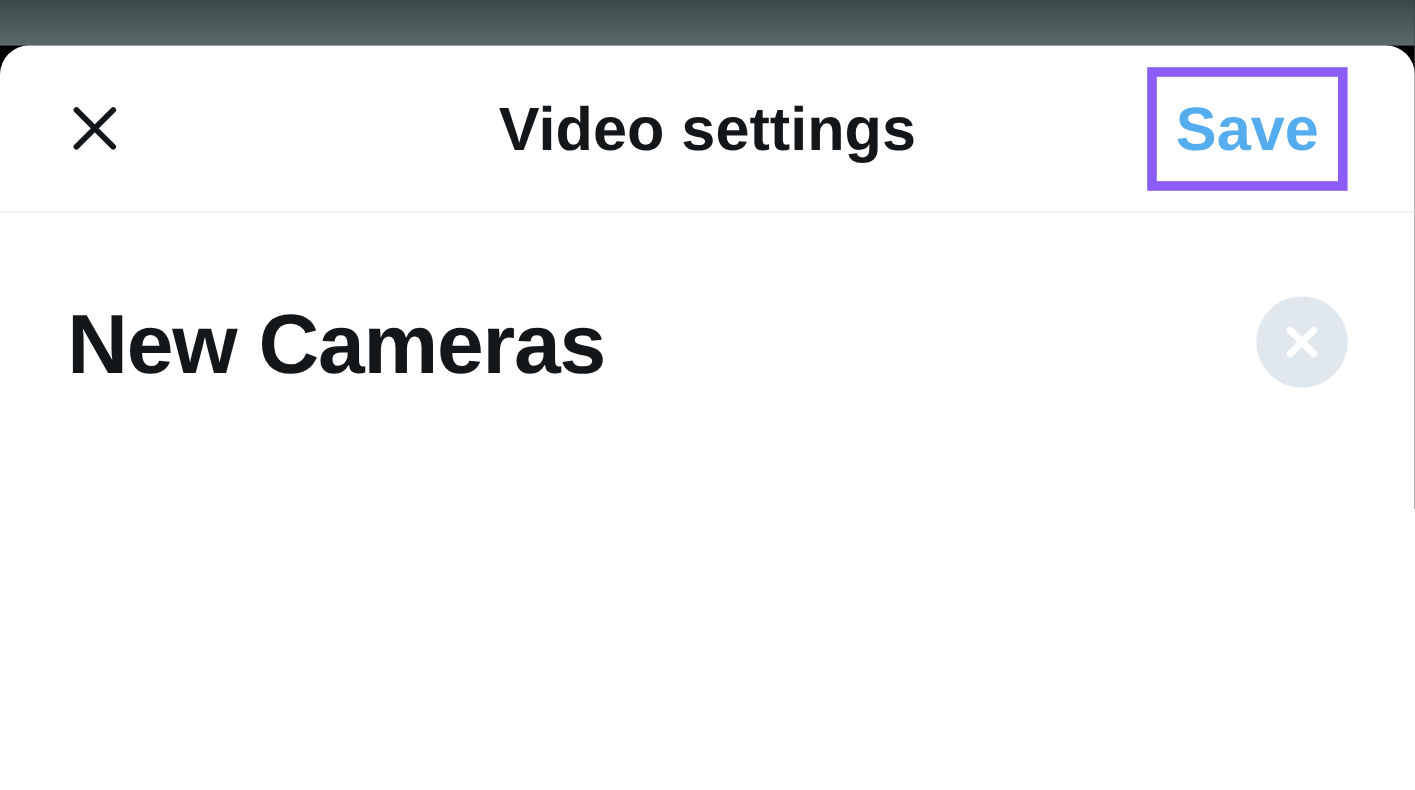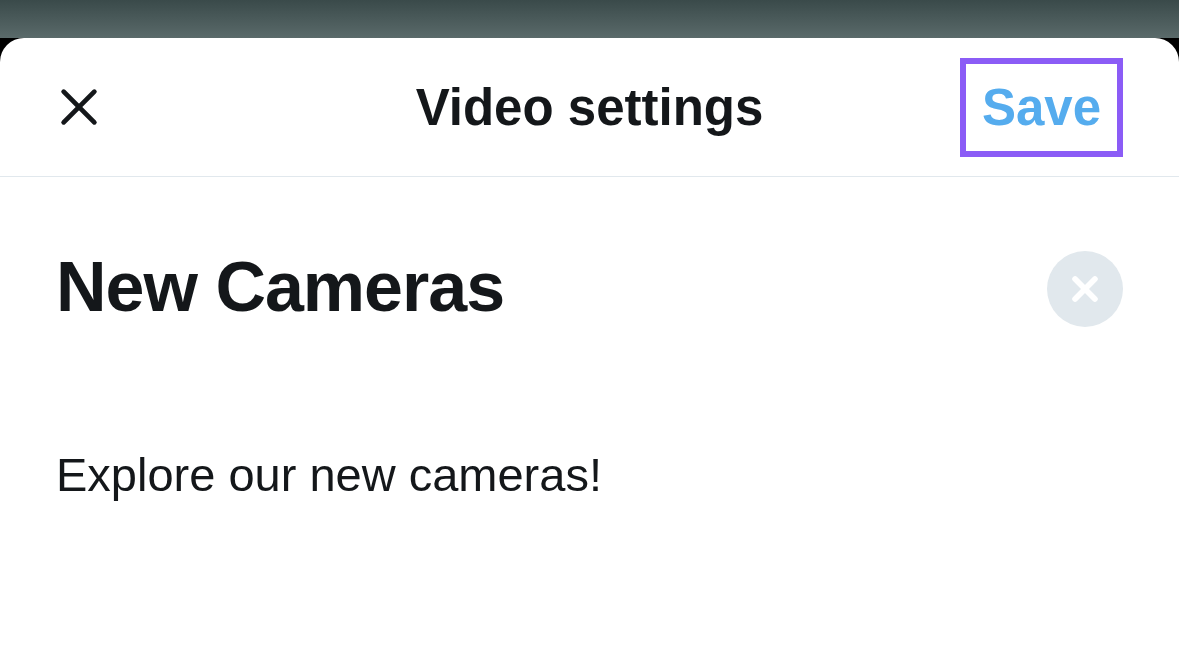--- a/index.html
+++ b/index.html
@@ -51,39 +51,39 @@
     .header-title {
       font-size: 51px;
       font-weight: 800;
       color: #14171a;
       text-align: center;
       position: absolute;
       left: 50%;
       transform: translateX(-50%);
     }
     .save-wrap {
-      border: 6px solid #8b5cf6;
+      border: 8px solid #8b5cf6;
       padding: 18px 16px;
     }
     .save-btn {
       background: none;
       border: none;
       cursor: pointer;
       font-size: 51px;
       font-weight: 700;
       color: #55acee;
       padding: 0;
       line-height: 1;
     }
     .content {
       padding: 70px 56px 0 56px;
     }
     .title-row {
       display: flex;
-      align-items: flex-end;
+      align-items: flex-start;
       justify-content: space-between;
       margin-bottom: 120px;
     }
     .title-input {
       font-size: 70px;
       font-weight: 900;
       color: #14171a;
       border: none;
       outline: none;
       background: none;
@@ -140,15 +140,14 @@
   <div class="content">
     <div class="title-row">
       <input class="title-input" type="text" value="New Cameras" style="">
       <button class="clear-btn">
         <svg viewBox="0 0 24 24" fill="none" stroke="#ffffff" stroke-width="4" stroke-linecap="round">
           <line x1="5" y1="5" x2="19" y2="19"></line>
           <line x1="19" y1="5" x2="5" y2="19"></line>
         </svg>
       </button>
     </div>
-    <input class="description-input" type="text" value="Explore our new cameras!" style="">
   </div>
 </div>
 
 </body></html>

